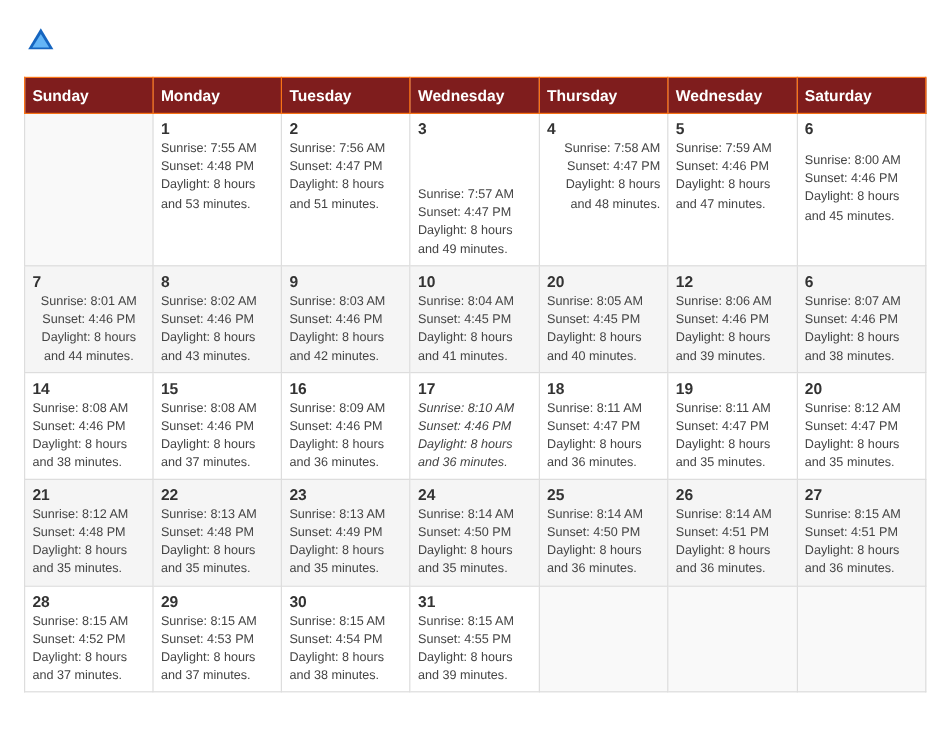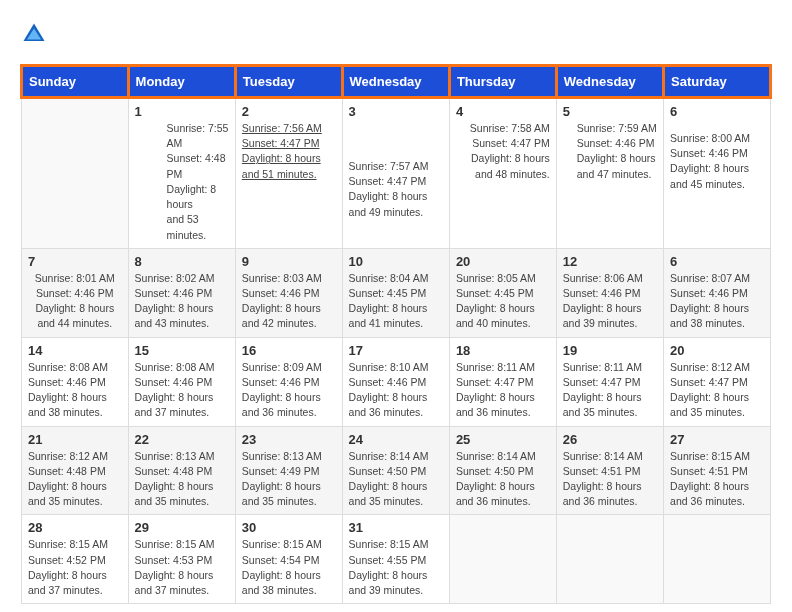--- a/index.html
+++ b/index.html
@@ -40,27 +40,27 @@
     }
     .location {
       font-size: 14px;
       color: #555;
     }
     .calendar {
       width: 100%;
       border-collapse: collapse;
     }
     .calendar th {
-      background-color: #1d4ed8;
+      background-color: #7f1d1d;
       color: #fff;
       font-size: 13px;
       font-weight: bold;
       padding: 7px 6px;
       text-align: left;
-      border: 3px solid #f97316;
+      border: 1px solid #f97316;
     }
     .calendar td {
       border: 1px solid #ddd;
       vertical-align: top;
       padding: 5px 6px;
       width: 108px;
       min-height: 90px;
       font-size: 11px;
       color: #333;
     }
@@ -115,49 +115,49 @@
         <th>Thursday</th>
         <th>Wednesday</th>
         <th>Saturday</th>
       </tr>
   </thead>
   <tbody id="calendar-body">
   <tr>
         <td class="empty-cell"></td>
         <td>
           <span class="day-num">1</span>
-          <div class="day-detail" style="white-space: pre-line; margin-left: 32px;">Sunrise: 7:55 AM
+          <div class="day-detail" style="white-space: pre-line;">Sunrise: 7:55 AM
 Sunset: 4:48 PM
 Daylight: 8 hours
 and 53 minutes.</div>
         </td>
         <td>
           <span class="day-num">2</span>
-          <div class="day-detail" style="white-space: pre-line; text-decoration: underline;">Sunrise: 7:56 AM
+          <div class="day-detail" style="white-space: pre-line;">Sunrise: 7:56 AM
 Sunset: 4:47 PM
 Daylight: 8 hours
 and 51 minutes.</div>
         </td>
         <td>
           <span class="day-num">3</span>
           <div class="day-detail" style="white-space: pre-line; margin-top: 40px;">Sunrise: 7:57 AM
 Sunset: 4:47 PM
 Daylight: 8 hours
 and 49 minutes.</div>
         </td>
         <td>
           <span class="day-num">4</span>
           <div class="day-detail" style="white-space: pre-line; text-align: right;">Sunrise: 7:58 AM
 Sunset: 4:47 PM
 Daylight: 8 hours
 and 48 minutes.</div>
         </td>
         <td>
           <span class="day-num">5</span>
-          <div class="day-detail" style="white-space: pre-line; margin-left: 14px;">Sunrise: 7:59 AM
+          <div class="day-detail" style="white-space: pre-line;">Sunrise: 7:59 AM
 Sunset: 4:46 PM
 Daylight: 8 hours
 and 47 minutes.</div>
         </td>
         <td>
           <span class="day-num">6</span>
           <div class="day-detail" style="white-space: pre-line; margin-top: 12px;">Sunrise: 8:00 AM
 Sunset: 4:46 PM
 Daylight: 8 hours
 and 45 minutes.</div>
@@ -231,21 +231,21 @@
         </td>
         <td>
           <span class="day-num">16</span>
           <div class="day-detail" style="white-space: pre-line;">Sunrise: 8:09 AM
 Sunset: 4:46 PM
 Daylight: 8 hours
 and 36 minutes.</div>
         </td>
         <td>
           <span class="day-num">17</span>
-          <div class="day-detail" style="white-space: pre-line;">Sunrise: 8:10 AM
+          <div class="day-detail" style="white-space: pre-line; font-style: italic;">Sunrise: 8:10 AM
 Sunset: 4:46 PM
 Daylight: 8 hours
 and 36 minutes.</div>
         </td>
         <td>
           <span class="day-num">18</span>
           <div class="day-detail" style="white-space: pre-line;">Sunrise: 8:11 AM
 Sunset: 4:47 PM
 Daylight: 8 hours
 and 36 minutes.</div>

